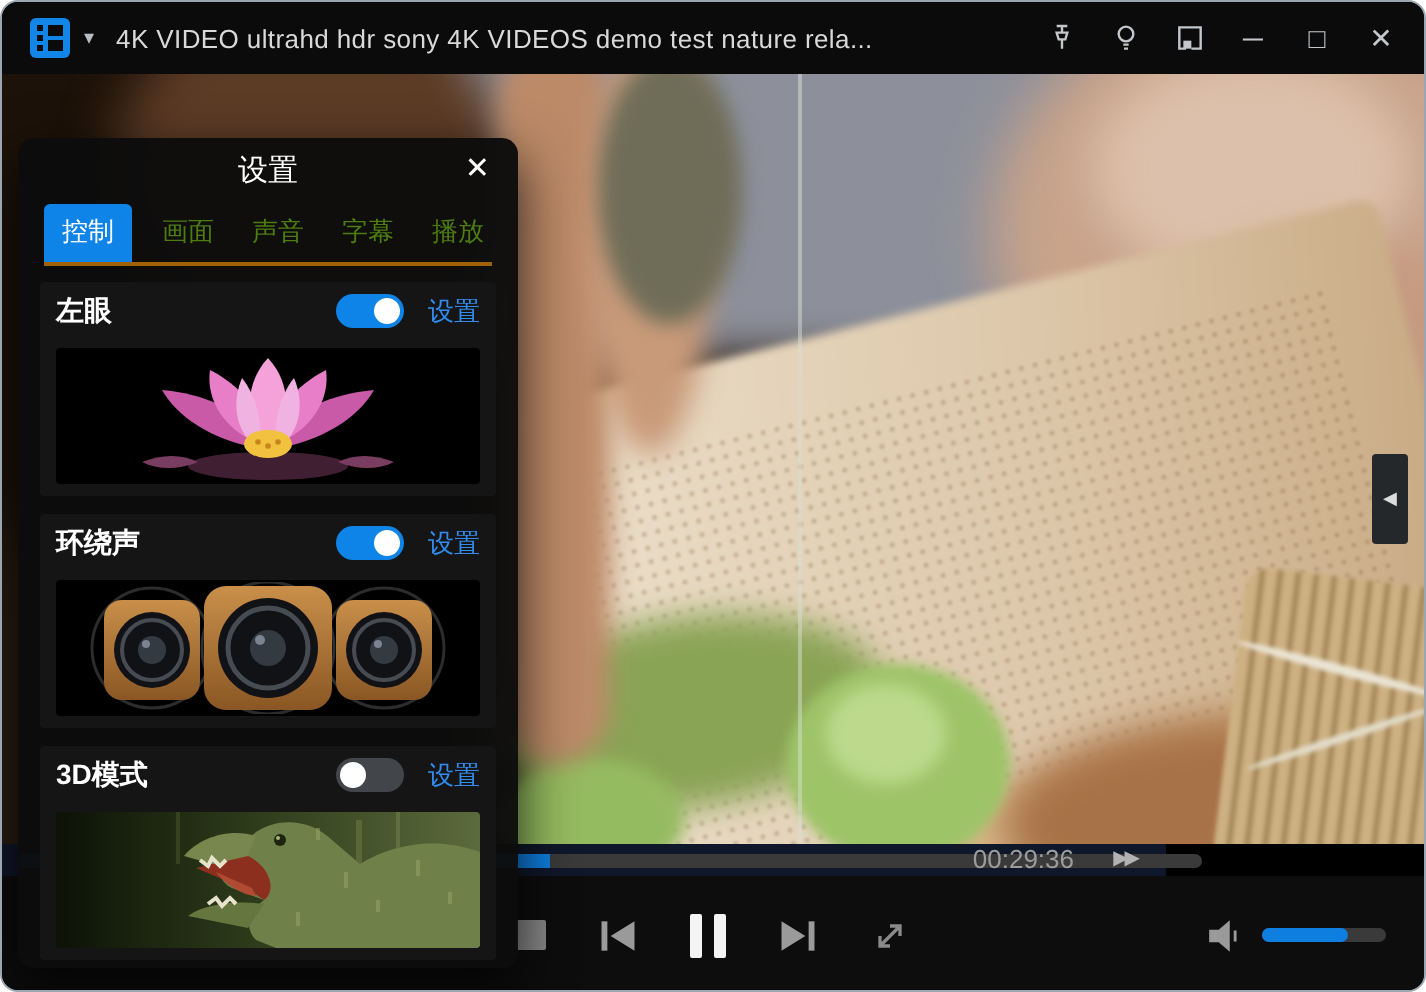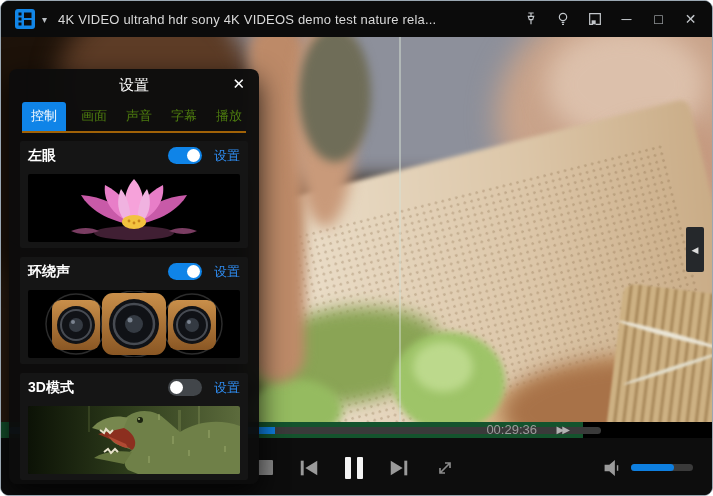--- a/index.html
+++ b/index.html
@@ -54,21 +54,21 @@
   .b-tie1   { left:616px; top:295px; width:104px; height:5px; background:#eae4d4; transform:rotate(15deg); filter:blur(1px);}
   .b-tie2   { left:620px; top:330px; width:100px; height:4px; background:#e2dcc9; transform:rotate(-18deg); filter:blur(1px);}
   .seam{ position:absolute; left:398px; top:0; width:2px; height:100%;
          background:rgba(213,224,212,.5); }
   .collapse-handle{
     position:absolute; right:10px; top:190px; width:18px; height:45px; background:#25282b;
     border-radius:2px; display:flex; align-items:center; justify-content:center;
     color:#dcdcdc; font-size:9px; cursor:pointer; z-index:3;
   }
   
-  .progress-row{ position:absolute; left:0; top:421px; width:582px; height:16px; background:#14532d; z-index:4;}
+  .progress-row{ position:absolute; left:0; top:421px; width:582px; height:16px; background:#0f172a; z-index:4;}
   .seek-track{ position:absolute; left:8px; top:5px; width:592px; height:7px; background:#3a3a3a; border-radius:4px; cursor:pointer;}
   .seek-fill{ height:7px; background:#0e7fe0; border-radius:4px 0 0 4px; }
   .time{ position:absolute; right:46px; top:0; color:#9c9c9c; font-size:13px; line-height:16px;}
   .ff{ position:absolute; right:15px; top:0; color:#b2b2b2; font-size:10px; line-height:16px; letter-spacing:-2px; cursor:pointer;}
   
   .control-bar{ position:absolute; left:0; top:437px; width:713px; height:59px; background:#0d0d0d; z-index:4;}
   .transport{ position:absolute; left:257px; top:0; height:100%; display:flex; align-items:center; gap:25px;}
   .btn{ display:flex; align-items:center; justify-content:center; cursor:pointer;}
   .stop-sq{ width:15px; height:15px; background:#8a8a8a; border-radius:1px;}
   .pause{ display:flex; gap:6px;}

